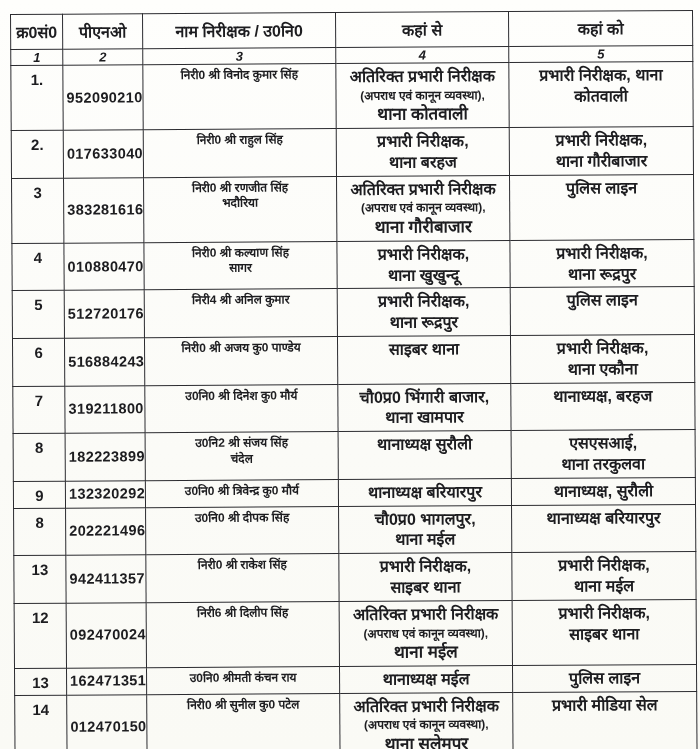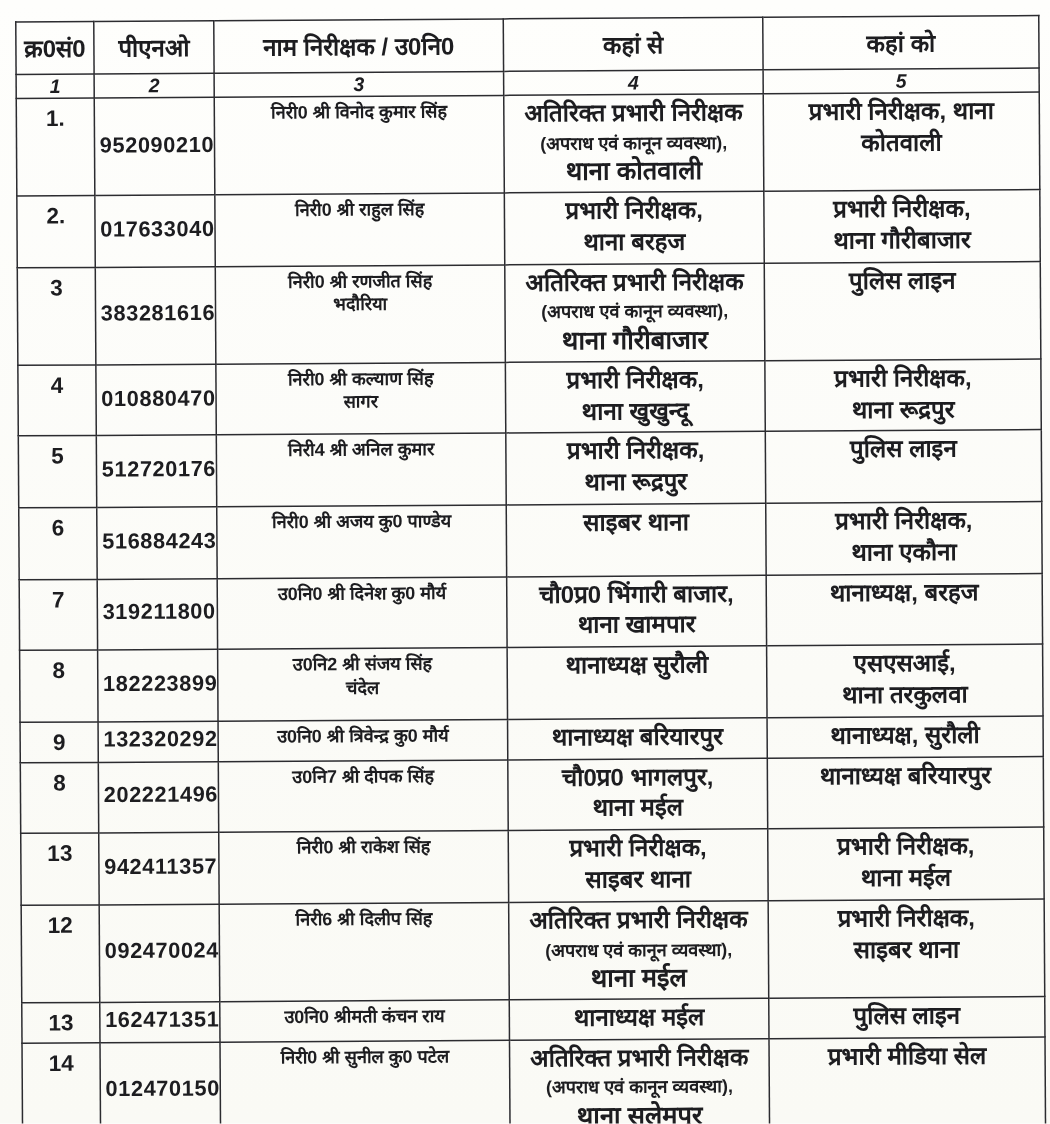--- a/index.html
+++ b/index.html
@@ -187,21 +187,21 @@
           <td class="from">
             <span class="line">थानाध्यक्ष बरियारपुर</span>
           </td>
           <td class="to">
             <span class="line">थानाध्यक्ष, सुरौली</span>
           </td>
         </tr>
         <tr style="height: 44px;">
           <td class="sn">8</td>
           <td class="pno">202221496</td>
-          <td class="name">उ0नि7 श्री दीपक सिंह</td>
+          <td class="name">उ0नि0 श्री दीपक सिंह</td>
           <td class="from">
             <span class="line">चौ0प्र0 भागलपुर,</span>
             <span class="line">थाना मईल</span>
           </td>
           <td class="to">
             <span class="line">थानाध्यक्ष बरियारपुर</span>
           </td>
         </tr>
         <tr style="height: 45px;">
           <td class="sn">13</td>

